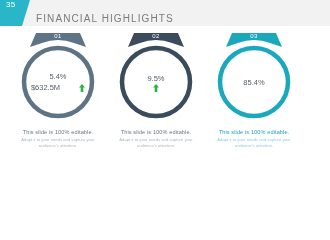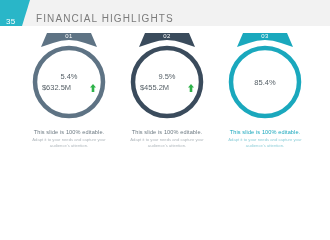--- a/index.html
+++ b/index.html
@@ -27,21 +27,21 @@
     position: absolute;
     left: 0; top: 0;
     width: 30px;
     height: 26px;
     background: #29b6c8;
     clip-path: polygon(0 0, 30px 0, 22px 26px, 0 26px);
     color: #ffffff;
     font-size: 8px;
     letter-spacing: 0.3px;
     display: flex;
-    align-items: flex-end;
+    align-items: flex-start;
     padding-left: 6px;
     box-sizing: border-box;
   }
   .header-title {
     position: absolute;
     left: 36px;
     top: 0;
     height: 26px;
     line-height: 26px;
     font-size: 10px;
@@ -52,22 +52,22 @@
   }
 
   
   .board {
     position: absolute;
     left: 0;
     top: 26px;
     width: 330px;
     height: 160px;
     display: flex;
-    justify-content: flex-start;
-    padding: 0 20px;
+    justify-content: flex-end;
+    padding: 0 27px;
     box-sizing: border-box;
   }
   .col {
     width: 98px;
     position: relative;
     display: flex;
     flex-direction: column;
     align-items: center;
   }
 
@@ -206,21 +206,20 @@
       </svg>
       <div class="ribbon-num">02</div>
     </div>
     <div class="ring-wrap">
       <svg class="ring-svg" width="78" height="78" viewBox="0 0 78 78">
         <circle cx="39" cy="39" r="34" fill="none" stroke="#3a4b5c" stroke-width="4.5"></circle>
       </svg>
       <div class="ring-center">
         <div class="pct">9.5%</div>
         <div class="amt-row">
-          <span class="amt">$455.2M</span>
           <svg class="up-arrow" viewBox="0 0 6 8">
             <path d="M3 0 L6 3.4 L4.3 3.4 L4.3 8 L1.7 8 L1.7 3.4 L0 3.4 Z" fill="#2eb34a"></path>
           </svg>
         </div>
       </div>
     </div>
     <div class="caption">
       <div class="cap-title">This slide is 100% editable.</div>
       <div class="cap-sub">Adapt it to your needs and capture your audience's attention.</div>
     </div>

